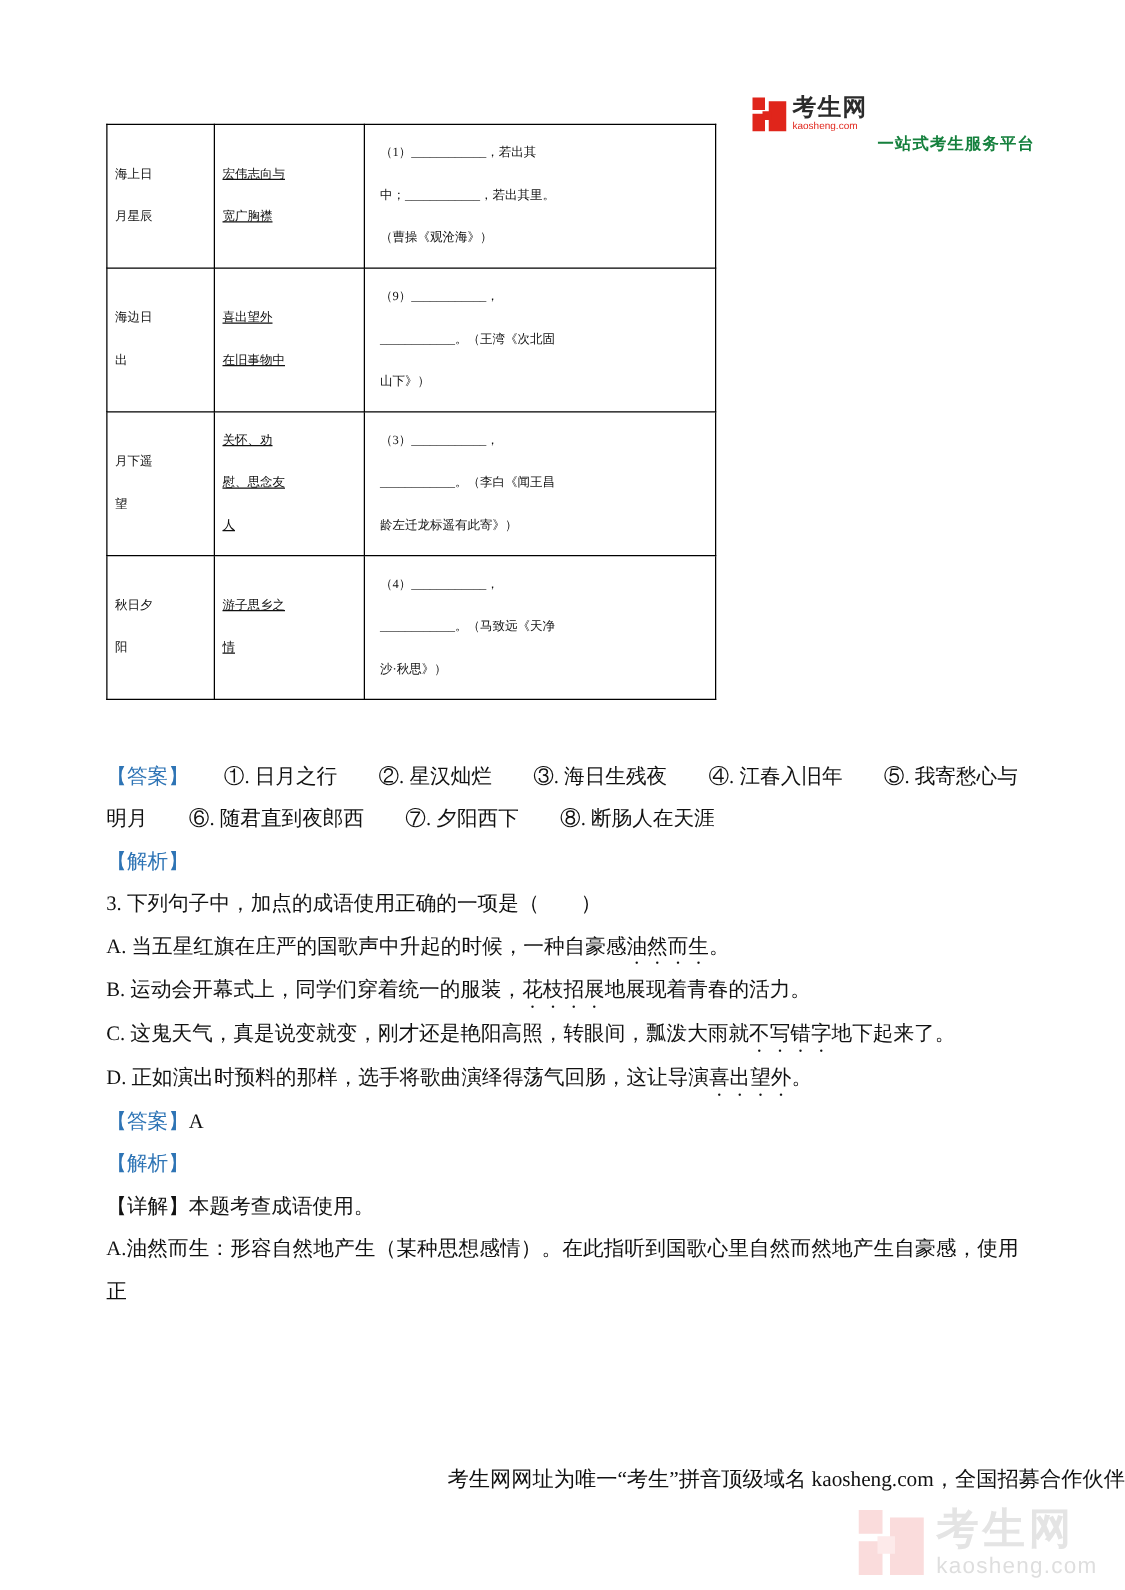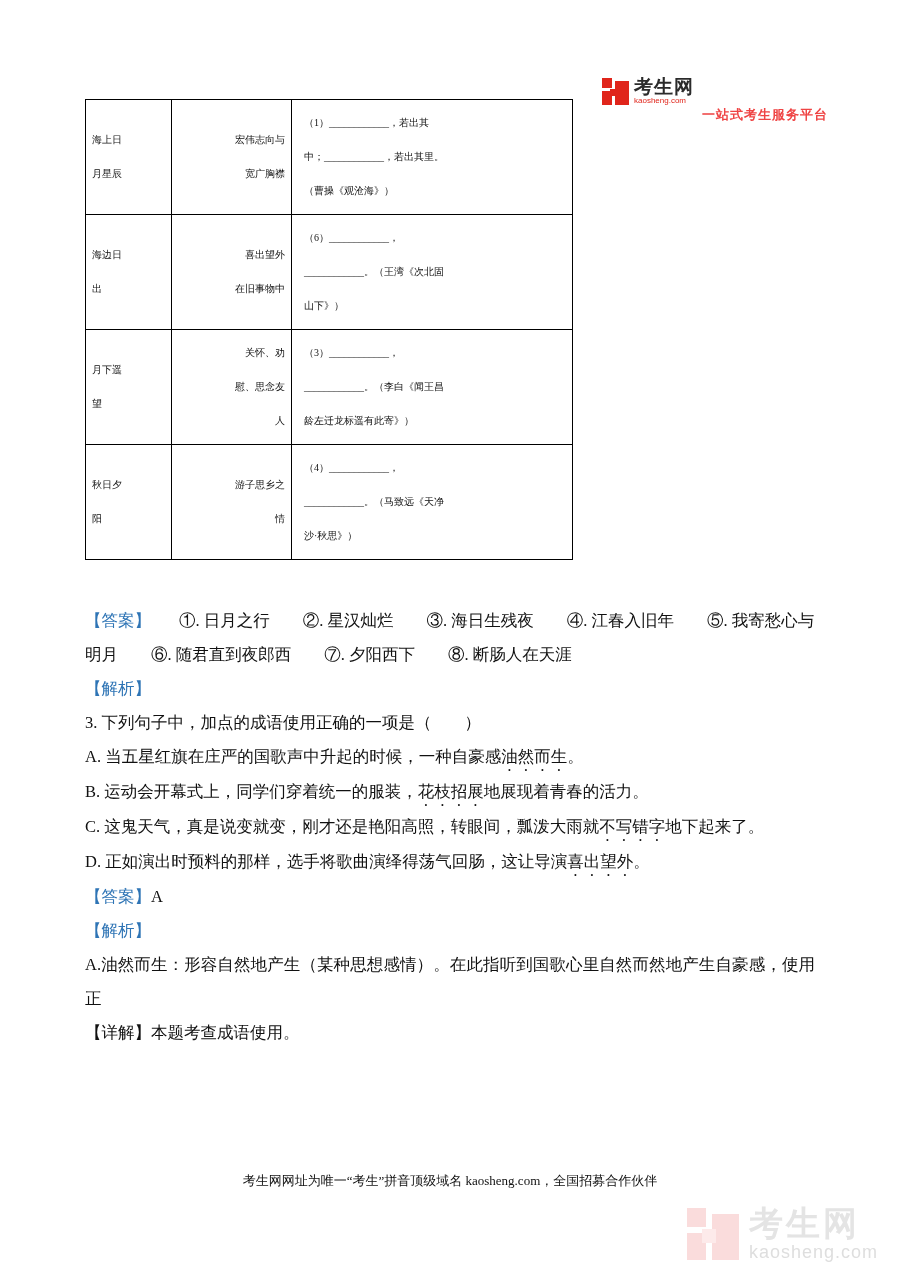--- a/index.html
+++ b/index.html
@@ -17,51 +17,51 @@
   .logo { position: absolute; top: 58px; right: 72px; display: flex; align-items: center; }
   .logo-mark { width: 27px; height: 27px; position: relative; margin-right: 5px; }
   .logo-mark i { position: absolute; background: #e0251b; display: block; }
   .logo-mark .b1 { left: 0; top: 0; width: 10px; height: 10px; }
   .logo-mark .b2 { left: 0; top: 13px; width: 10px; height: 14px; }
   .logo-mark .b3 { left: 13px; top: 3px; width: 14px; height: 24px; }
   .logo-mark .b4 { left: 8px; top: 11px; width: 7px; height: 7px; }
   .logo-text-block { line-height: 1; text-align: left; }
   .logo-brand { font-size: 19px; font-weight: bold; color: #2b2b2b; letter-spacing: 1px; font-family: "Liberation Sans", sans-serif; }
   .logo-domain { font-size: 8px; color: #e0251b; margin-top: 1px; font-family: "Liberation Sans", sans-serif; }
-  .logo-tagline { font-size: 13px; color: #ef4444; margin-left: 8px; letter-spacing: 1px; font-weight: bold; margin-top: 48px; }
+  .logo-tagline { font-size: 13px; color: #15803d; margin-left: 8px; letter-spacing: 1px; font-weight: bold; margin-top: 48px; }
 
   
   table.poem-table { border-collapse: collapse; table-layout: fixed; width: 436px; }
   .poem-table td {
     border: 1.6px solid #000;
     font-size: 10px; line-height: 34px;
     vertical-align: middle;
     white-space: pre-line;
     padding: 6px 6px;
   }
   .poem-table td.c1 { width: 73px;  text-align: left; }
-  .poem-table td.c2 { width: 107px; text-align: right; }
+  .poem-table td.c2 { width: 107px; text-align: left; text-decoration: underline; }
   .poem-table td.c3 { width: 256px; text-align: left; padding: 6px 12px; }
 
   
   .main { margin-top: 44px; width: 730px; }
   .para { font-size: 16.5px; line-height: 34px; margin: 0; }
   .justify { text-align: justify; }
   .blue { color: #2e74b5; }
   .ans-label { margin-right: 28px; }
   .em-dots {
     -webkit-text-emphasis: filled dot;
     -webkit-text-emphasis-position: under right;
     text-emphasis: filled dot;
     text-emphasis-position: under right;
   }
 
   
-  .footer { position: absolute; top: 1172px; left: 0; width: 100%; text-align: center;
-            font-size: 13px; color: #111; }
+  .footer { position: absolute; top: 1172px; left: 0; width: 100%; text-align: right;
+            font-size: 17px; color: #111; }
 
   
   .watermark { position: absolute; top: 1206px; right: 22px; display: flex; align-items: center; opacity: 1; }
   .wm-mark { width: 52px; height: 52px; position: relative; margin-right: 10px; }
   .wm-mark i { position: absolute; background: #fadcdc; display: block; }
   .wm-mark .b1 { left: 0; top: 0; width: 19px; height: 19px; }
   .wm-mark .b2 { left: 0; top: 25px; width: 19px; height: 27px; }
   .wm-mark .b3 { left: 25px; top: 6px; width: 27px; height: 46px; }
   .wm-mark .b4 { left: 15px; top: 21px; width: 14px; height: 14px; background:#fdeaea; }
   .wm-text-block { line-height: 1; }
@@ -98,21 +98,21 @@
 宽广胸襟</td>
       <td class="c3">（1）____________，若出其
 中；____________，若出其里。
 （曹操《观沧海》）</td>
     </tr>
     <tr>
       <td class="c1">海边日
 出</td>
       <td class="c2">喜出望外
 在旧事物中</td>
-      <td class="c3">（6）____________，
+      <td class="c3">（9）____________，
 ____________。（王湾《次北固
 山下》）</td>
     </tr>
     <tr>
       <td class="c1">月下遥
 望</td>
       <td class="c2">关怀、劝
 慰、思念友
 人</td>
       <td class="c3">（3）____________，
@@ -138,22 +138,22 @@
     <p class="para blue">【解析】</p>
 
     <p class="para">3. 下列句子中，加点的成语使用正确的一项是（　　）</p>
     <p class="para"><span>A. 当五星红旗在庄严的国歌声中升起的时候，一种自豪感</span><span class="em-dots">油然而生</span><span>。</span></p>
     <p class="para"><span>B. 运动会开幕式上，同学们穿着统一的服装，</span><span class="em-dots">花枝招展</span><span>地展现着青春的活力。</span></p>
     <p class="para"><span>C. 这鬼天气，真是说变就变，刚才还是艳阳高照，转眼间，瓢泼大雨就</span><span class="em-dots">不写错字</span><span>地下起来了。</span></p>
     <p class="para"><span>D. 正如演出时预料的那样，选手将歌曲演绎得荡气回肠，这让导演</span><span class="em-dots">喜出望外</span><span>。</span></p>
 
     <p class="para"><span class="blue">【答案】</span><span>A</span></p>
     <p class="para blue">【解析】</p>
+    <p class="para">【详解】本题考查成语使用。</p>
     <p class="para justify">A.油然而生：形容自然地产生（某种思想感情）。在此指听到国歌心里自然而然地产生自豪感，使用正</p>
-    <p class="para">【详解】本题考查成语使用。</p>
   </div>
 </div>
 
 <div class="footer">考生网网址为唯一“考生”拼音顶级域名 kaosheng.com，全国招募合作伙伴</div>
 
 <div class="watermark">
   <div class="wm-mark">
     <i class="b1"></i>
       <i class="b2"></i>
       <i class="b3"></i>

